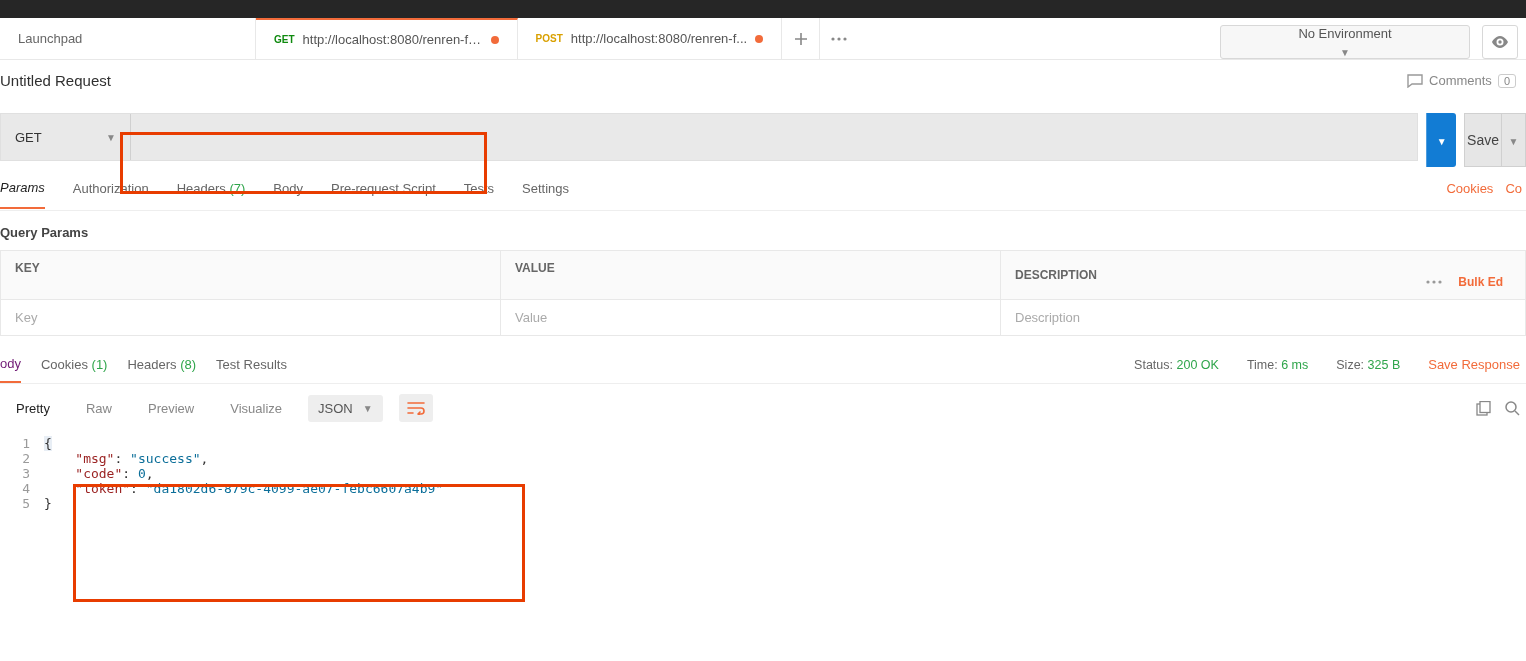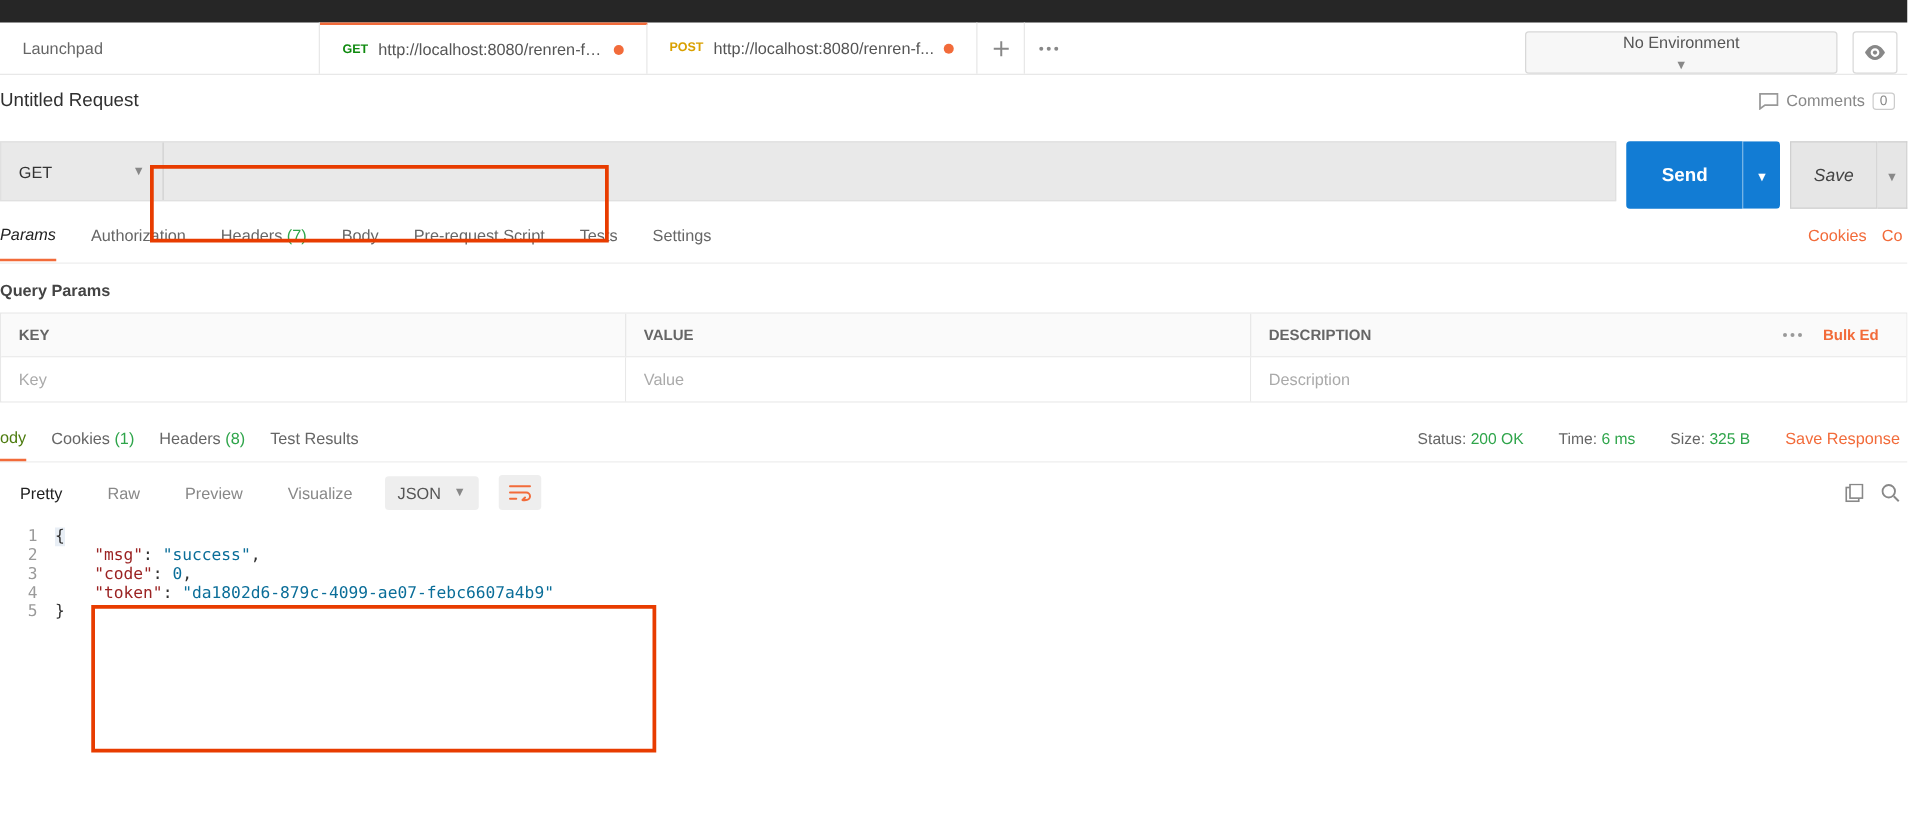--- a/index.html
+++ b/index.html
@@ -25,42 +25,42 @@
 .url-row { display: flex; align-items: stretch; height: 48px; border: 1px solid #e0e0e0; background: #e9e9e9; margin-bottom: 6px; }
 .method-select { width: 130px; display: flex; align-items: center; justify-content: space-between; padding: 0 14px; border-right: 1px solid #d0d0d0; color: #333; font-weight: 500; cursor: pointer; }
 .url-wrap { flex: 1; display: flex; align-items: center; padding: 0 14px; position: relative; }
 .url-input { border: none; background: transparent; width: 100%; font-size: 14px; color: #333; outline: none; }
 .red-box1 { position: absolute; border: 3px solid #E83C00; left: 120px; top: 132px; width: 367px; height: 62px; pointer-events: none; }
 .red-box2 { position: absolute; border: 3px solid #E83C00; left: 73px; top: 484px; width: 452px; height: 118px; pointer-events: none; }
 .send-group { display: flex; margin-left: 8px; }
 .send-btn { background: #127CD4; color: #fff; border: none; padding: 0 28px; font-size: 15px; font-weight: 600; cursor: pointer; border-top-left-radius: 3px; border-bottom-left-radius: 3px; }
 .send-caret { background: #127CD4; color: #fff; border: none; width: 30px; cursor: pointer; border-top-right-radius: 3px; border-bottom-right-radius: 3px; border-left: 1px solid rgba(255,255,255,.25); }
 .save-group { display: flex; margin-left: 8px; }
-.save-btn { background: #e6e6e6; border: 1px solid #d0d0d0; padding: 0 18px; color: #444; font-size: 14px; cursor: pointer; font-style: italic; }
+.save-btn { background: #e6e6e6; border: 1px solid #d0d0d0; padding: 0 2px; color: #444; font-size: 14px; cursor: pointer; }
 .save-caret { background: #e6e6e6; border: 1px solid #d0d0d0; border-left: none; width: 24px; cursor: pointer; }
 .req-tabs { display: flex; align-items: center; height: 44px; border-bottom: 1px solid #eee; gap: 28px; padding-left: 0; }
 .req-tab { color: #666; cursor: pointer; padding: 12px 0; }
 .req-tab.active { color: #222; border-bottom: 2px solid #F26B3A; font-weight: 500; font-style: italic; }
 .count { color: #2FA54B; }
 .req-tabs-right { margin-left: auto; display: flex; gap: 12px; color: #F26B3A; padding-right: 4px; }
 .section-title { font-size: 13px; color: #444; font-weight: 600; margin-top: 14px; margin-bottom: 10px; }
 .params-table { border: 1px solid #e8e8e8; }
 .params-header { display: flex; background: #fafafa; border-bottom: 1px solid #e8e8e8; }
 .params-header > div { padding: 10px 14px; color: #666; font-size: 12px; font-weight: 600; }
 .params-row { display: flex; }
 .params-row input { border: none; padding: 10px 14px; font-size: 13px; outline: none; width: 100%; color: #333; }
 .params-row input::placeholder { color: #aaa; }
 .col-key { flex: 0 0 500px; border-right: 1px solid #e8e8e8; }
 .col-value { flex: 0 0 500px; border-right: 1px solid #e8e8e8; }
 .col-desc { flex: 1; }
-.hdr-actions { display: flex; align-items: center; gap: 16px; padding-right: 8px; color: #888; }
+.hdr-actions { display: flex; align-items: center; gap: 16px; padding-right: 8px; color: #888; margin-top: 14px; }
 .bulk-edit { color: #F26B3A; cursor: pointer; white-space: nowrap; }
 .resp-tabs-row { display: flex; align-items: center; border-bottom: 1px solid #eee; padding: 10px 6px 0 0; margin-top: 10px; gap: 20px; }
 .resp-tab { color: #666; padding-bottom: 10px; cursor: pointer; }
-.resp-tab.active { color: #4d7c0f; border-bottom: 2px solid #F26B3A; font-weight: 500; }
+.resp-tab.active { color: #701a75; border-bottom: 2px solid #F26B3A; font-weight: 500; }
 .resp-meta { margin-left: auto; display: flex; gap: 28px; color: #666; font-size: 12.5px; align-items: center; padding-bottom: 10px; }
 .resp-meta .grn { color: #2FA54B; }
 .save-response { color: #F26B3A; font-size: 13px; cursor: pointer; }
 .viewer-row { display: flex; align-items: center; gap: 16px; padding: 10px 6px; }
 .viewer-tab { color: #888; padding: 5px 10px; cursor: pointer; border-radius: 3px; }
 .viewer-tab.active { color: #222; font-weight: 500; }
 .viewer-select { background: #eee; border: none; padding: 6px 10px; color: #555; border-radius: 3px; display: flex; align-items: center; gap: 10px; cursor: pointer; }
 .wrap-btn { background: #eee; border: none; padding: 4px 8px; color: #F26B3A; border-radius: 3px; cursor: pointer; display: flex; align-items: center; justify-content: center; height: 28px; width: 34px; }
 .viewer-right { margin-left: auto; display: flex; gap: 14px; color: #888; }
 .code-area { font-family: Consolas, monospace; font-size: 13px; padding: 4px 0 20px 0; }
@@ -133,21 +133,20 @@
 </div>
 
 <div style="display:flex; align-items:stretch;">
   <div class="url-row" style="flex:1;">
     <div class="method-select">
       <span>GET</span>
       <span class="caret">▼</span>
     </div>
   </div>
   <div class="send-group">
-    <button class="send-btn">Send</button>
     <button class="send-caret"><span class="caret" style="color:#fff;">▼</span></button>
   </div>
   <div class="save-group">
     <button class="save-btn">Save</button>
     <button class="save-caret"><span class="caret">▼</span></button>
   </div>
 </div>
 
 <div class="req-tabs">
   <div class="req-tab active">Params</div>

